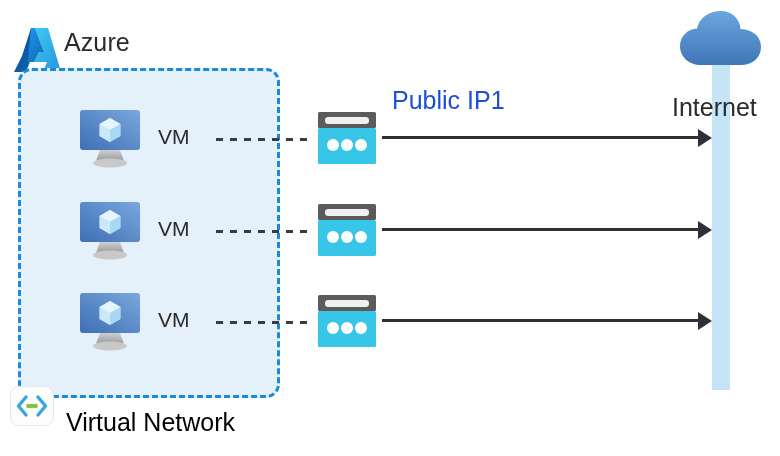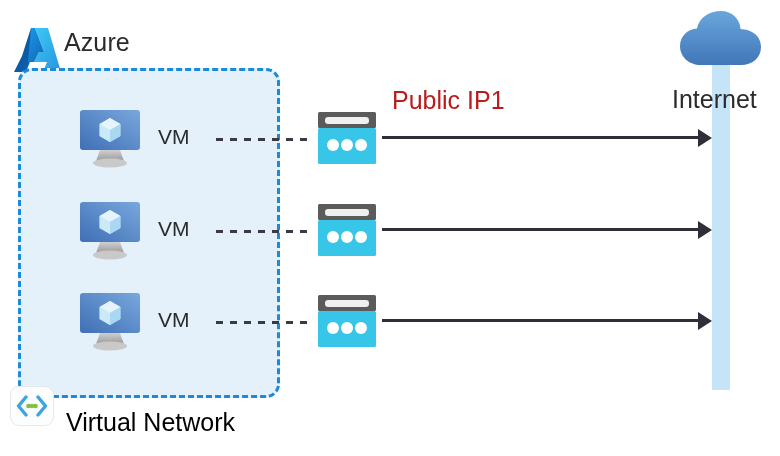--- a/index.html
+++ b/index.html
@@ -55,38 +55,38 @@
     background:repeating-linear-gradient(to right,
        #3a3a42 0px,#3a3a42 7px,
        rgba(0,0,0,0) 7px,rgba(0,0,0,0) 14px);
   }
 
   
   .pip-icon{width:58px;height:52px;}
 
   
   .pip-text{
-    font-size:25px;color:#b91c1c;white-space:nowrap;
+    font-size:25px;color:#1d4ed8;white-space:nowrap;
   }
   .arrow-line{height:3px;background:#2f2f37;}
   .arrow-head{
     width:0;height:0;
     border-top:9px solid transparent;
     border-bottom:9px solid transparent;
     border-left:14px solid #2f2f37;
   }
 
   
   #inet-bar{
     left:712px;top:50px;width:18px;height:340px;
     background:#c5e4f7;
   }
   #inet-cloud{left:678px;top:8px;width:86px;height:62px;}
   #inet-label{
-    left:672px;top:85px;
+    left:672px;top:93px;
     font-size:25px;color:#2b2b2b;white-space:nowrap;
   }
 </style>
 </head>
 <body>
 
 <div id="stage">
 
   <div class="abs" id="azure-logo">
     <svg width="48" height="52" viewBox="0 0 48 52">

